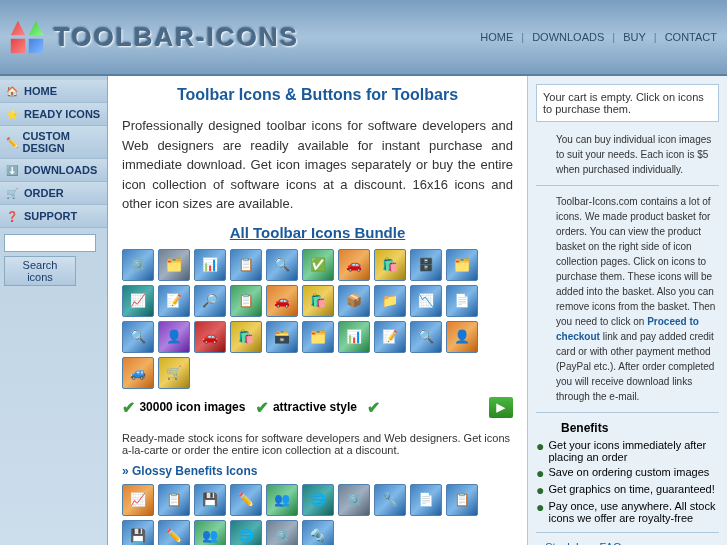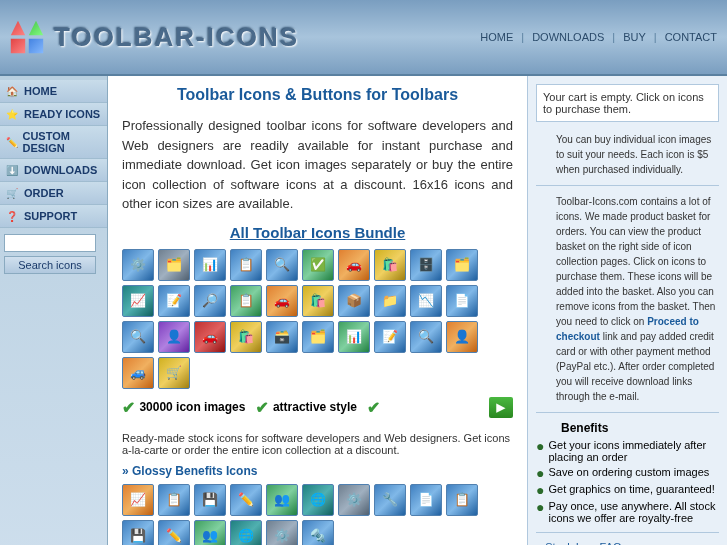--- a/index.html
+++ b/index.html
@@ -36,21 +36,21 @@
       background: linear-gradient(180deg, #c8dcea 0%, #b0c8de 100%);
       font-size: 11px; font-weight: bold; color: #1a3a6a;
     }
     .sidebar-icon { width: 14px; height: 14px; display: flex; align-items: center; justify-content: center; font-size: 10px; }
     .sidebar-search { padding: 6px 4px; }
     .sidebar-search input {
       width: 92px; padding: 2px 4px; border: 1px solid #8aaac0;
       font-size: 11px; background: #fff;
     }
     .sidebar-search button {
-      width: 92px; margin-top: 4px; padding: 2px 4px;
+      width: 72px; margin-top: 4px; padding: 2px 4px;
       background: linear-gradient(180deg, #d0e0ee 0%, #b0c8de 100%);
       border: 1px solid #8aaac0; font-size: 11px; cursor: pointer; color: #1a3a6a;
     }
 
     
     #content-area { flex: 1; display: flex; }
 
     
     #main-content {
       flex: 1; background: #fff; padding: 10px 14px; overflow-y: auto;

